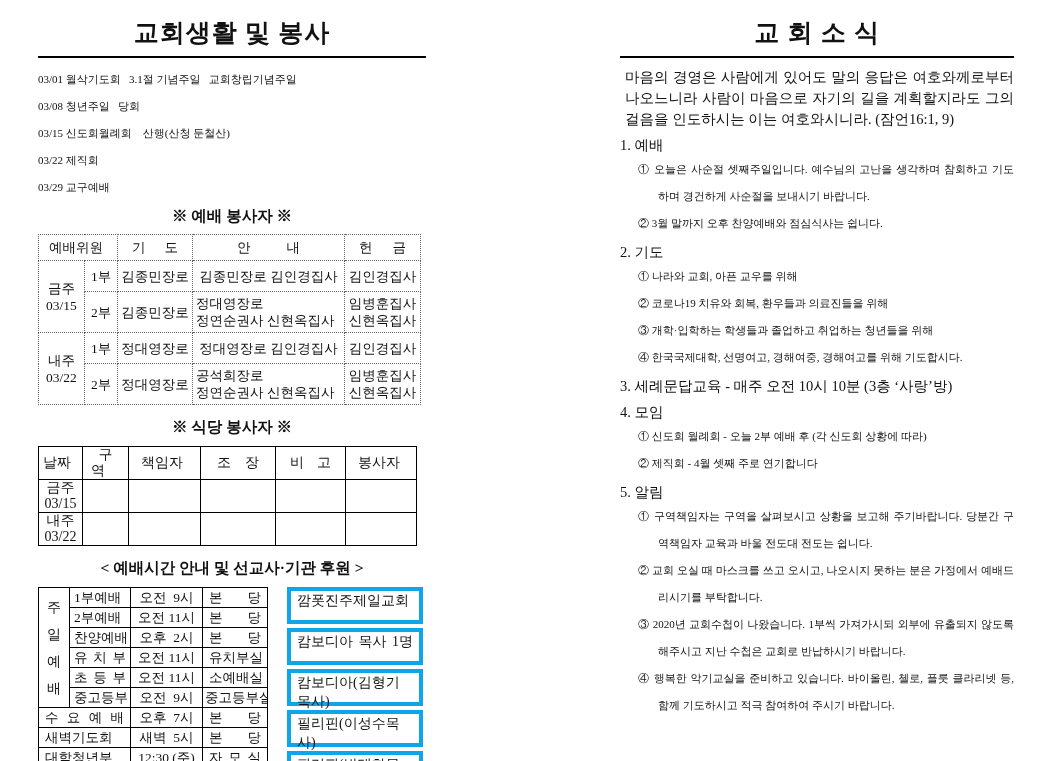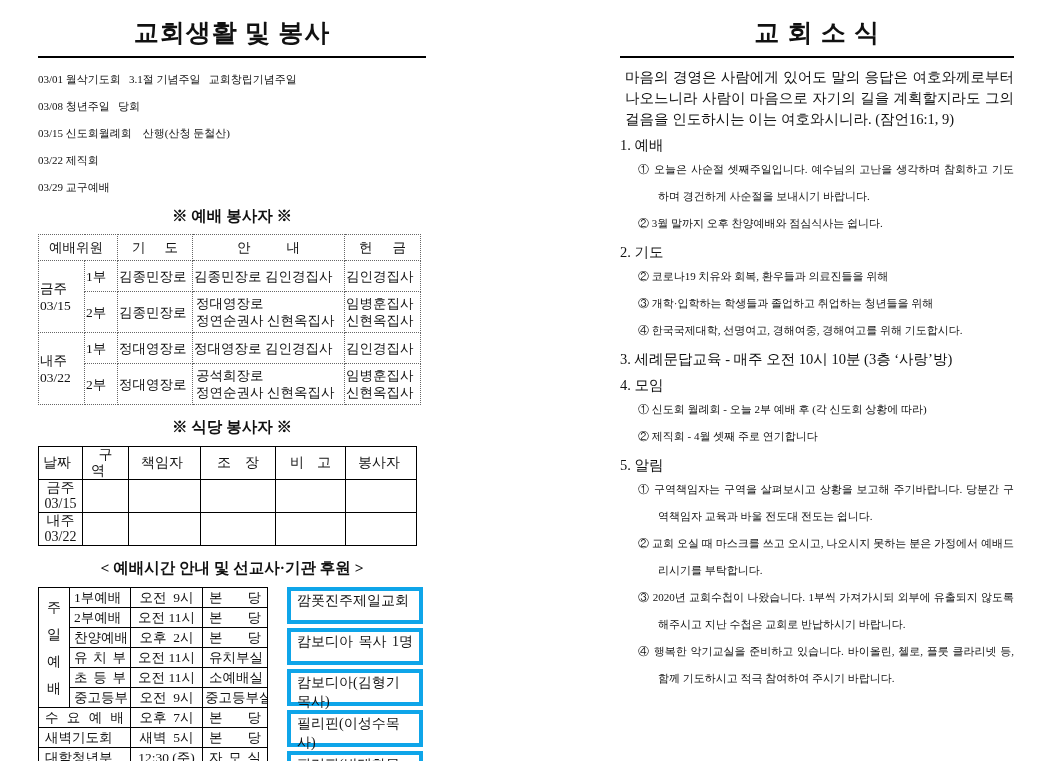--- a/index.html
+++ b/index.html
@@ -20,21 +20,21 @@
   .sched-line{font-size:11px;white-space:pre;margin-bottom:11px;line-height:16px;}
 
   .tbl-title{font-size:15.5px;font-weight:bold;text-align:center;margin:7px 0 7px 0;}
   .tbl-title2{font-size:15.5px;font-weight:bold;text-align:center;margin:12px 0 8px 0;font-family:Liberation Serif, serif;}
 
   table{border-collapse:collapse;table-layout:fixed;}
   td,th{overflow:hidden;font-weight:normal;}
 
   
   .worship{width:382px;font-size:13.5px;}
-  .worship td,.worship th{border:1px dotted #666;text-align:left;
+  .worship td,.worship th{border:1px dotted #666;text-align:center;
                           white-space:pre-line;padding:0 1px;line-height:17px;}
   .worship .left-cell{text-align:left;padding-left:3px;}
   .h26{height:26px}.h30{height:31px}.h40{height:41px}
 
   
   .dining{width:378px;font-size:14px;}
   .dining td,.dining th{border:1px solid #000;text-align:center;
                         white-space:pre-line;padding:0 2px;line-height:16px;}
   .h27{height:27px}.h32{height:32px}
 
@@ -254,20 +254,21 @@
       <div class="verse">마음의 경영은 사람에게 있어도 말의 응답은 여호와께로부터 나오느니라 사람이 마음으로 자기의 길을 계획할지라도 그의 걸음을 인도하시는 이는 여호와시니라. (잠언16:1, 9)</div>
 
       <div>
         <div class="sec-head">1. 예배</div>
         <div class="sec-item">① 오늘은 사순절 셋째주일입니다. 예수님의 고난을 생각하며 참회하고 기도하며 경건하게 사순절을 보내시기 바랍니다.</div>
         <div class="sec-item">② 3월 말까지 오후 찬양예배와 점심식사는 쉽니다.</div>
       </div>
 
       <div>
         <div class="sec-head">2. 기도</div>
+        <div class="sec-item">① 나라와 교회, 아픈 교우를 위해</div>
         <div class="sec-item">② 코로나19 치유와 회복, 환우들과 의료진들을 위해</div>
         <div class="sec-item">③ 개학·입학하는 학생들과 졸업하고 취업하는 청년들을 위해</div>
         <div class="sec-item">④ 한국국제대학, 선명여고, 경해여중, 경해여고를 위해 기도합시다.</div>
       </div>
 
       <div>
         <div class="sec-head">3. 세례문답교육 - 매주 오전 10시 10분 (3층 ‘사랑’방)</div>
       </div>
 
       <div>

